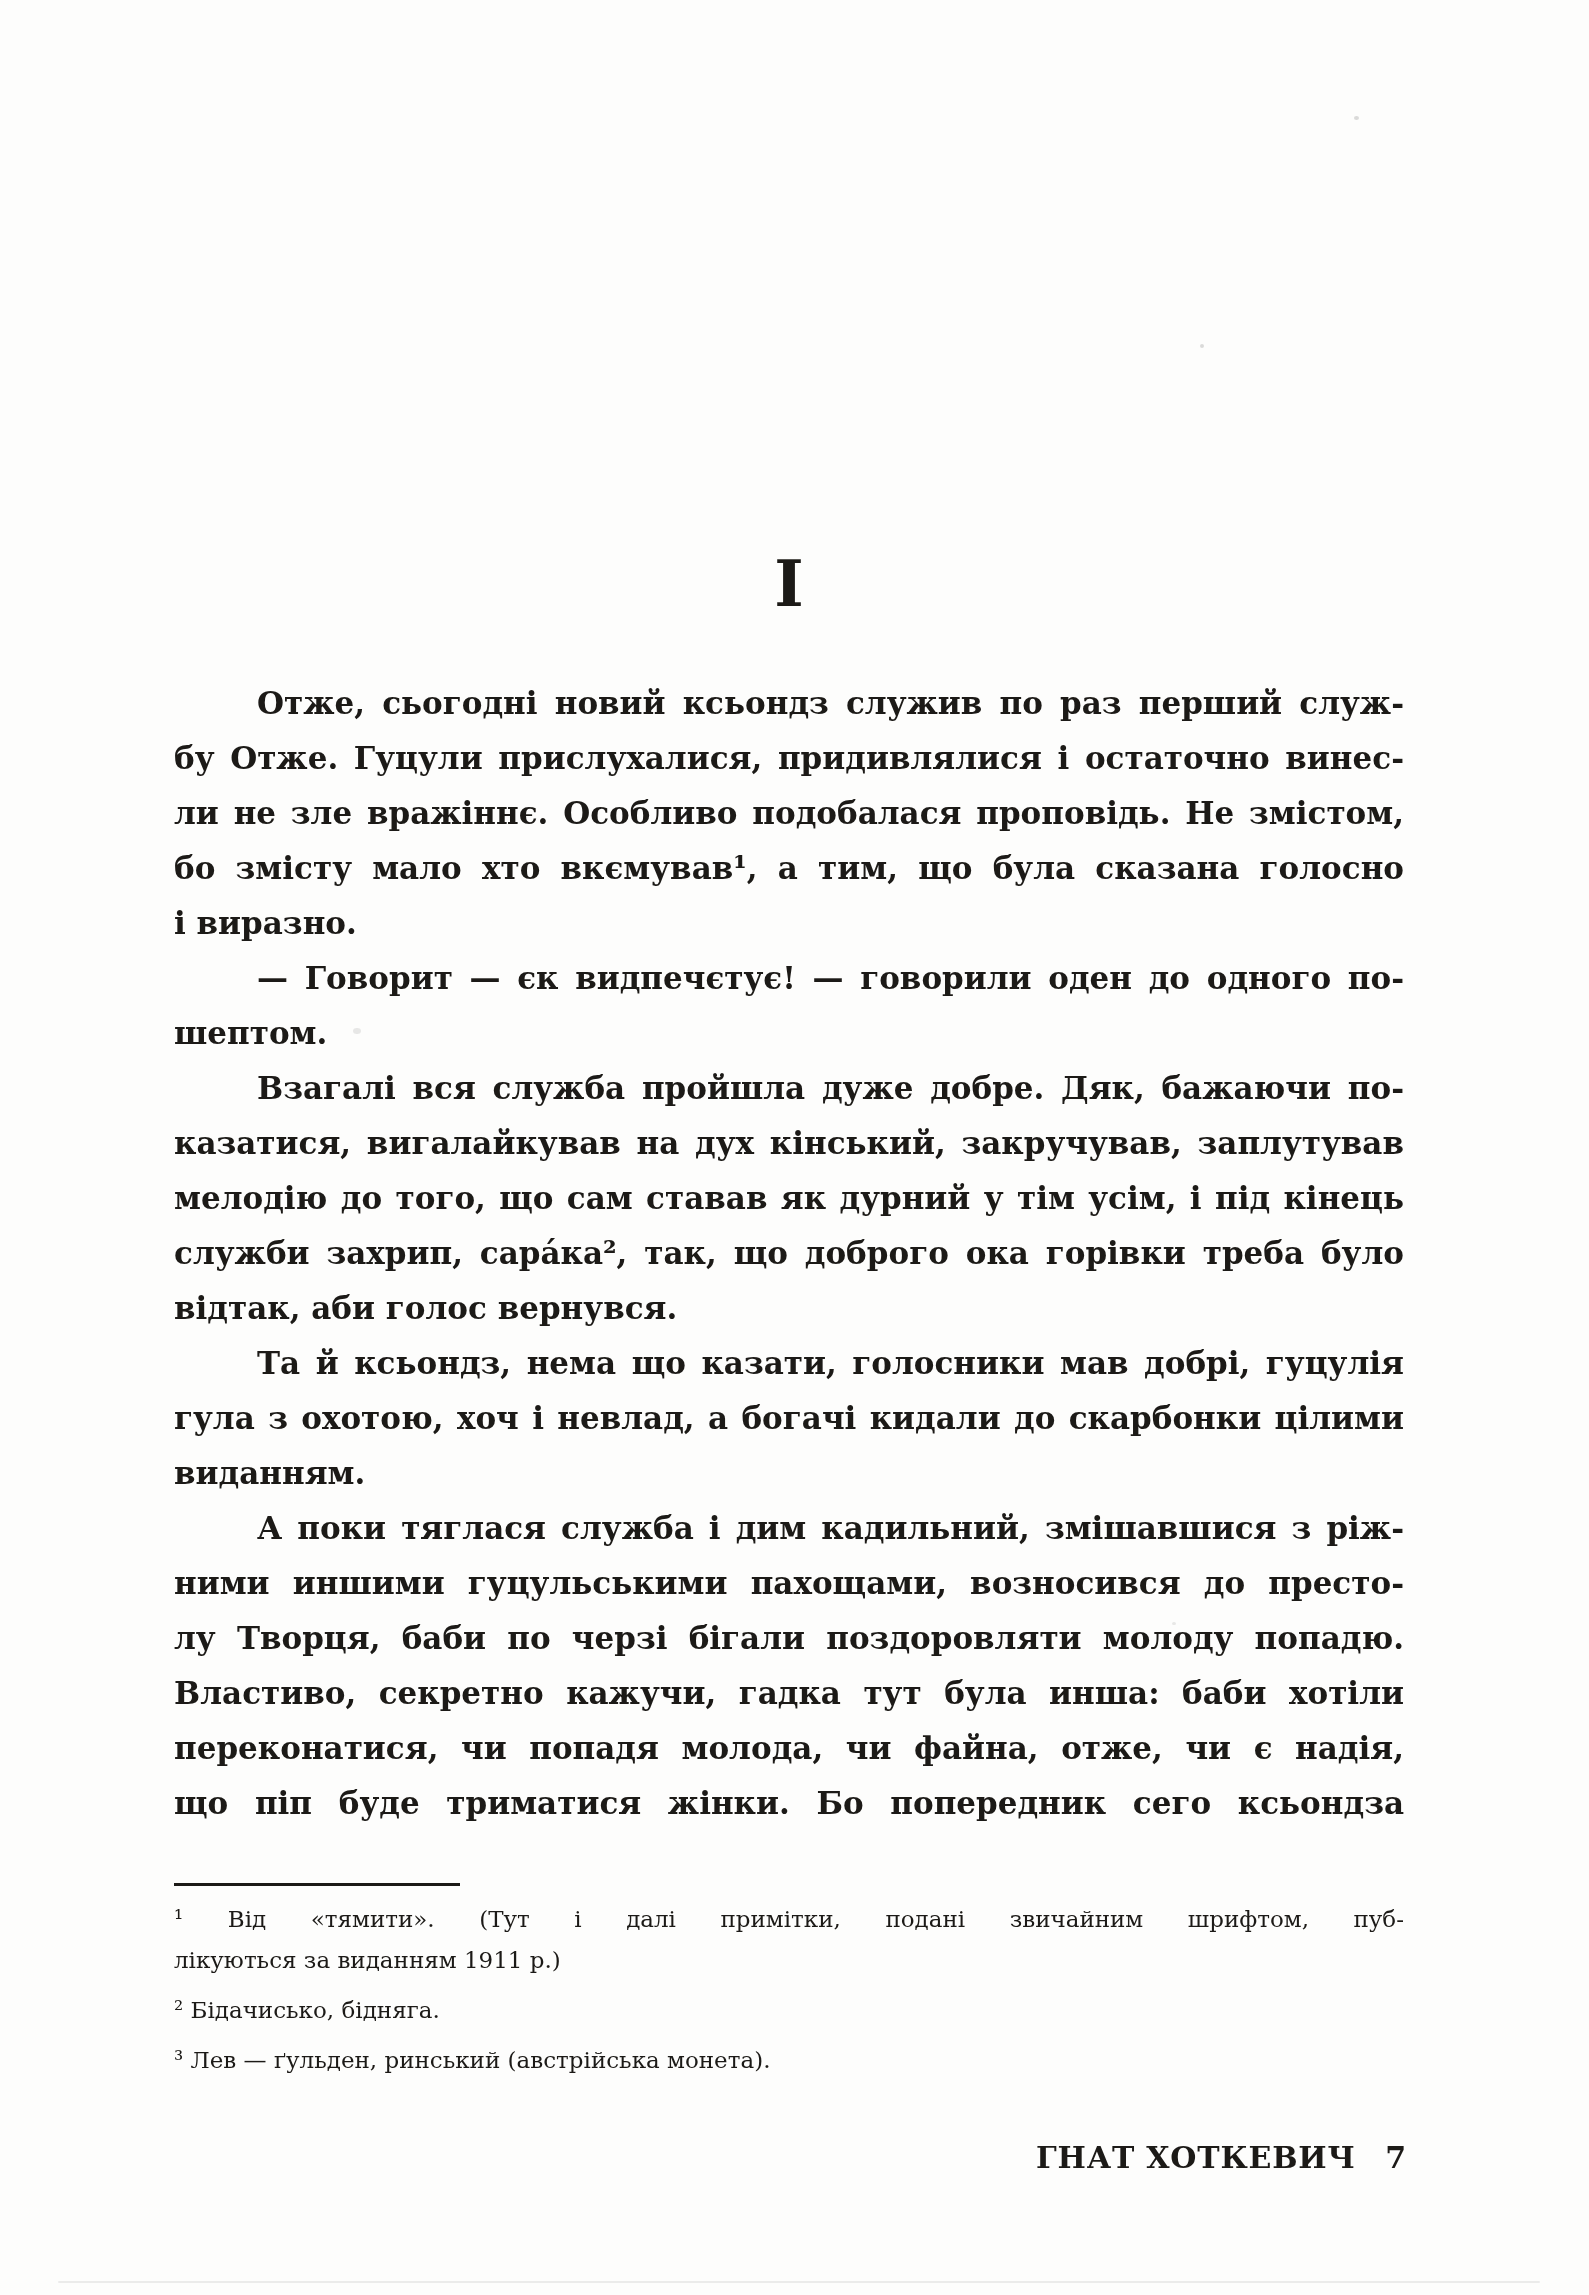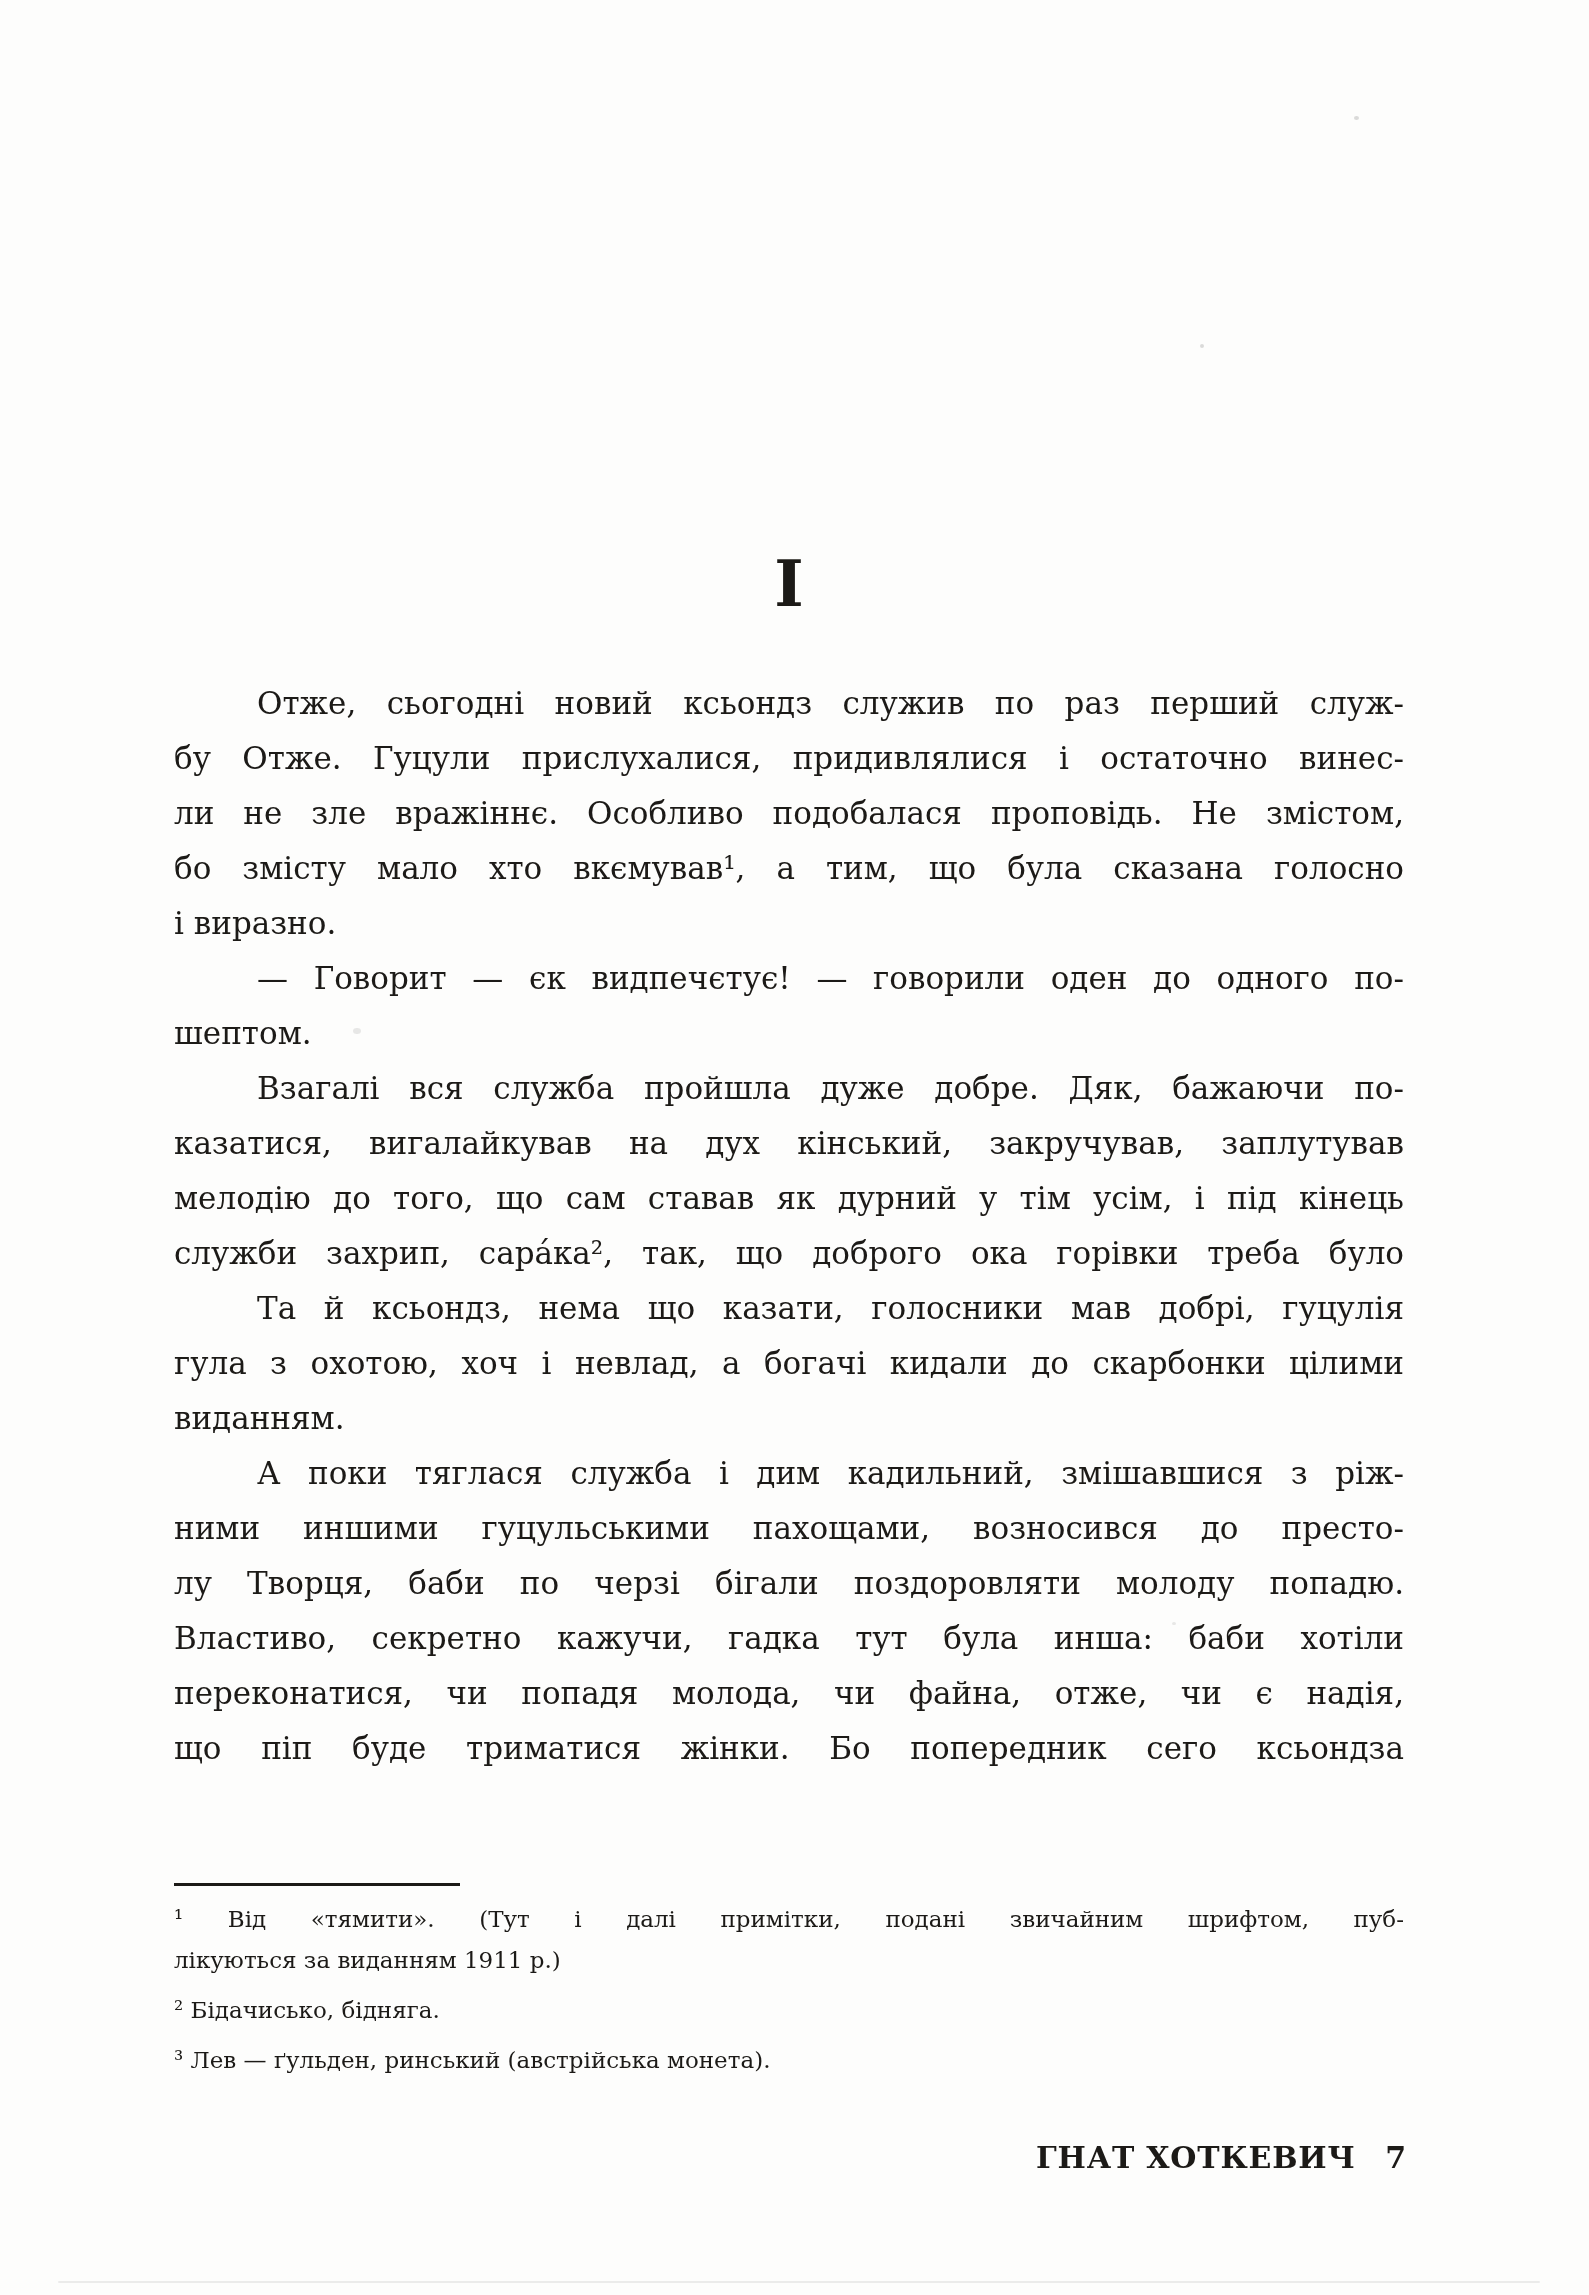--- a/index.html
+++ b/index.html
@@ -17,21 +17,21 @@
   }
   .chapter {
     position: absolute;
     left: 174px; top: 553px; width: 1230px; height: 63px;
     text-align: center;
     font-size: 63px; line-height: 1; font-weight: bold;
   }
   .body-text {
     position: absolute;
     left: 174px; top: 676px; width: 1230px;
-    font-size: 31px; font-weight: normal;
+    font-size: 31px; font-weight: bold;
   }
   .line {
     line-height: 55px;
     white-space: normal;
     text-align: left;
   }
   .line.just {
     text-align: justify;
     text-align-last: justify;
   }
@@ -88,20 +88,21 @@
       </div>
       <div>
         <div class="line just indent">— Говорит — єк видпечєтує! — говорили оден до одного по-</div>
         <div class="line">шептом.</div>
       </div>
       <div>
         <div class="line just indent">Взагалі вся служба пройшла дуже добре. Дяк, бажаючи по-</div>
         <div class="line just">казатися, вигалайкував на дух кінський, закручував, заплутував</div>
         <div class="line just">мелодію до того, що сам ставав як дурний у тім усім, і під кінець</div>
         <div class="line just">служби захрип, сара́ка², так, що доброго ока горівки треба було</div>
+        <div class="line">відтак, аби голос вернувся.</div>
       </div>
       <div>
         <div class="line just indent">Та й ксьондз, нема що казати, голосники мав добрі, гуцулія</div>
         <div class="line just">гула з охотою, хоч і невлад, а богачі кидали до скарбонки цілими</div>
         <div class="line">виданням.</div>
       </div>
       <div>
         <div class="line just indent">А поки тяглася служба і дим кадильний, змішавшися з ріж-</div>
         <div class="line just">ними иншими гуцульськими пахощами, возносився до престо-</div>
         <div class="line just">лу Творця, баби по черзі бігали поздоровляти молоду попадю.</div>

